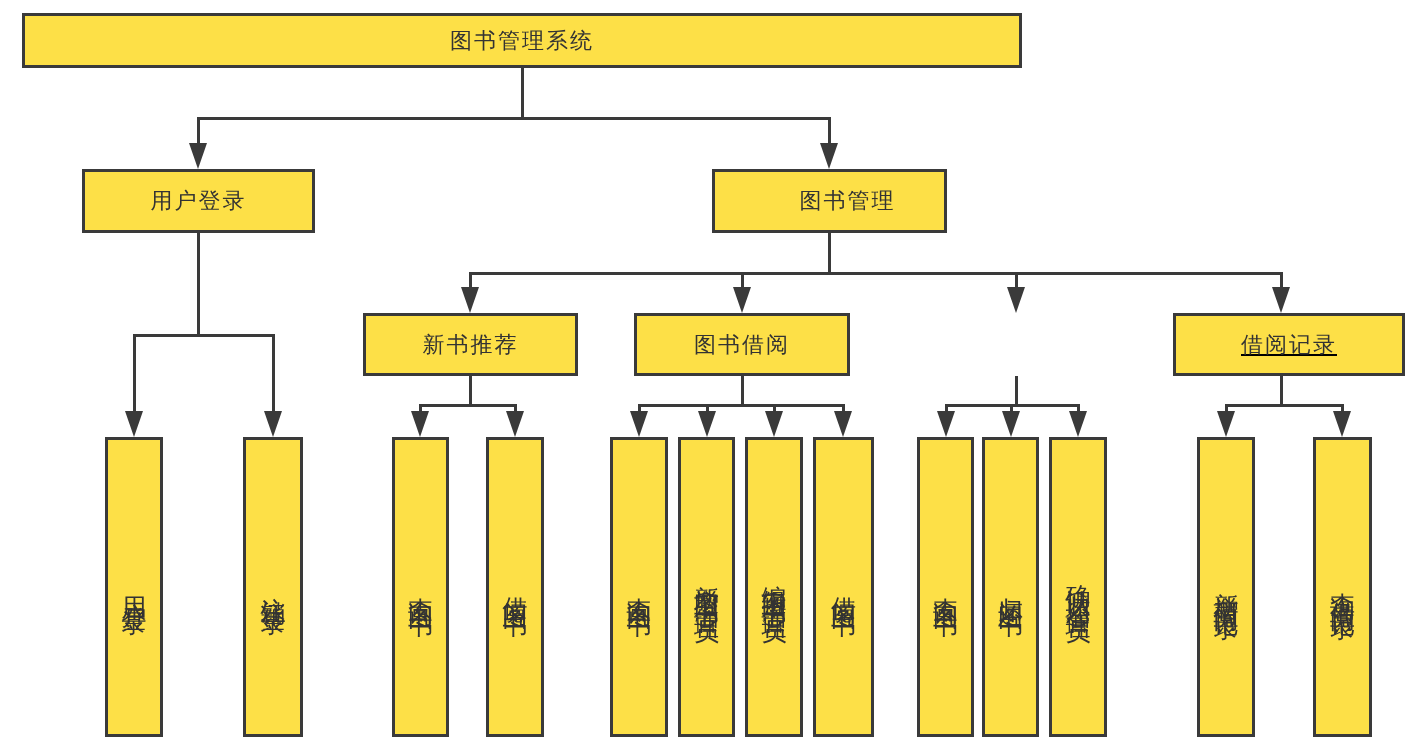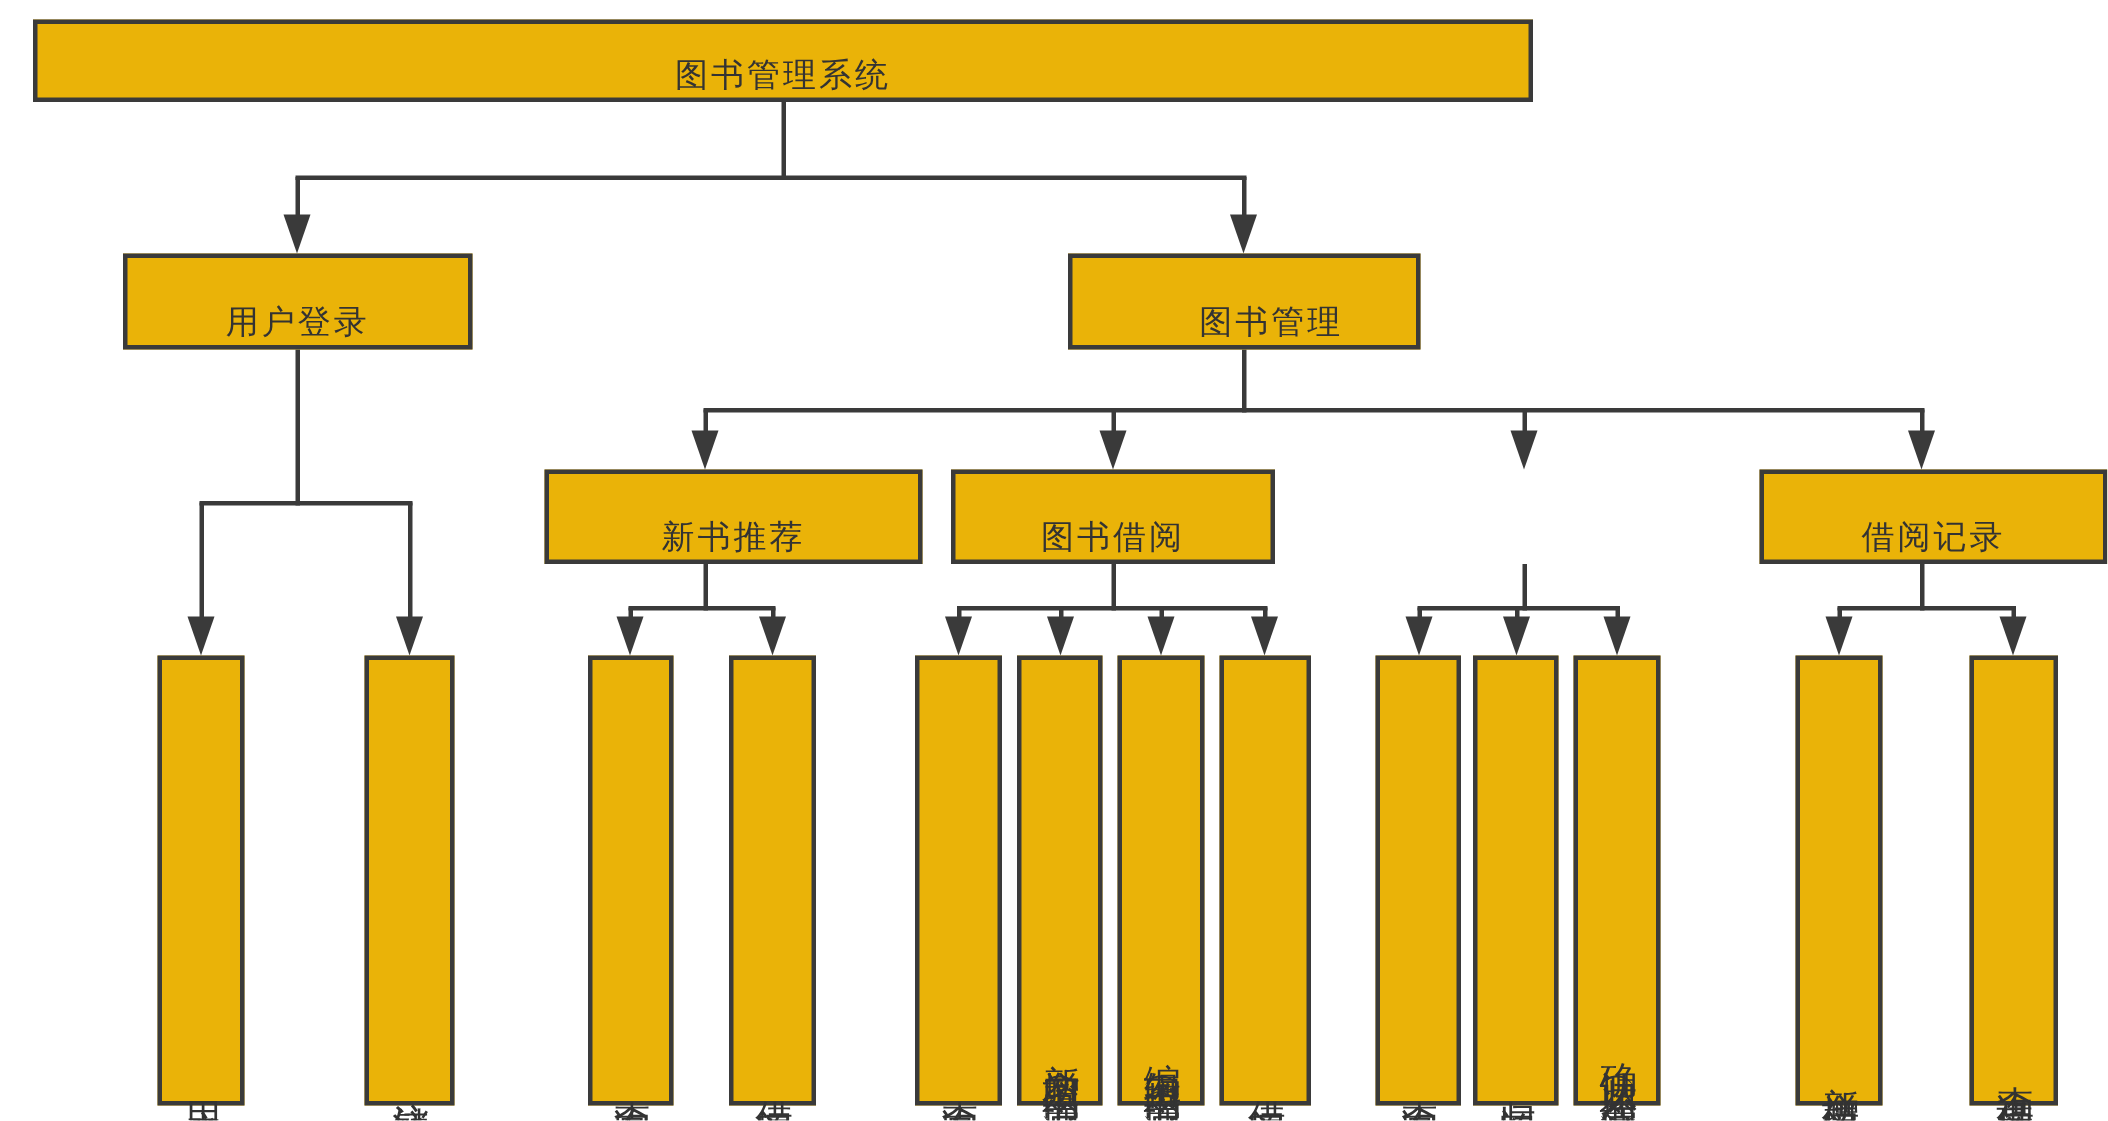--- a/index.html
+++ b/index.html
@@ -6,25 +6,25 @@
   #canvas {
     position: relative;
     width: 1405px;
     height: 747px;
     background: #ffffff;
     overflow: hidden;
     font-family: "Liberation Sans", sans-serif;
   }
   .node {
     position: absolute;
-    background: #eab308;
+    background: #fde047;
     border: 3px solid #3a3a3a;
     box-sizing: border-box;
     display: flex;
-    align-items: flex-end;
+    align-items: center;
     justify-content: center;
     z-index: 2;
   }
   .node .label {
     color: #333333;
     font-size: 22px;
     letter-spacing: 2px;
     white-space: nowrap;
   }
   .node.v .label {
@@ -118,27 +118,27 @@
     <div class="arrowhead" style="left: 1333px; top: 411px; border-top-color: rgb(58, 58, 58);"></div>
     <div class="node h" style="left: 22px; top: 13px; width: 1000px; height: 55px; border-color: rgb(58, 58, 58);">
       <span class="label" style="color: rgb(51, 51, 51);">图书管理系统</span>
     </div>
     <div class="node h" style="left: 82px; top: 169px; width: 233px; height: 64px; border-color: rgb(58, 58, 58);">
       <span class="label" style="color: rgb(51, 51, 51);">用户登录</span>
     </div>
     <div class="node h" style="left: 712px; top: 169px; width: 235px; height: 64px; border-color: rgb(58, 58, 58);">
       <span class="label" style="color: rgb(51, 51, 51); margin-left: 36px;">图书管理</span>
     </div>
-    <div class="node h" style="left: 363px; top: 313px; width: 252px; height: 63px; border-color: rgb(58, 58, 58);">
+    <div class="node h" style="left: 363px; top: 313px; width: 215px; height: 63px; border-color: rgb(58, 58, 58);">
       <span class="label" style="color: rgb(51, 51, 51);">新书推荐</span>
     </div>
     <div class="node h" style="left: 634px; top: 313px; width: 216px; height: 63px; border-color: rgb(58, 58, 58);">
       <span class="label" style="color: rgb(51, 51, 51);">图书借阅</span>
     </div>
-    <div class="node h" style="left: 1173px; top: 313px; width: 232px; height: 63px; border-color: rgb(58, 58, 58);">
+    <div class="node h" style="left: 1173px; top: 313px; width: 232px; height: 63px; border-color: rgb(58, 58, 58); text-decoration: underline;">
       <span class="label" style="color: rgb(51, 51, 51);">借阅记录</span>
     </div>
     <div class="node v" style="left: 105px; top: 437px; width: 58px; height: 300px; border-color: rgb(58, 58, 58);">
       <span class="label" style="color: rgb(51, 51, 51);">用户登录</span>
     </div>
     <div class="node v" style="left: 243px; top: 437px; width: 60px; height: 300px; border-color: rgb(58, 58, 58);">
       <span class="label" style="color: rgb(51, 51, 51);">注销登录</span>
     </div>
     <div class="node v" style="left: 392px; top: 437px; width: 57px; height: 300px; border-color: rgb(58, 58, 58);">
       <span class="label" style="color: rgb(51, 51, 51);">查询图书</span>

